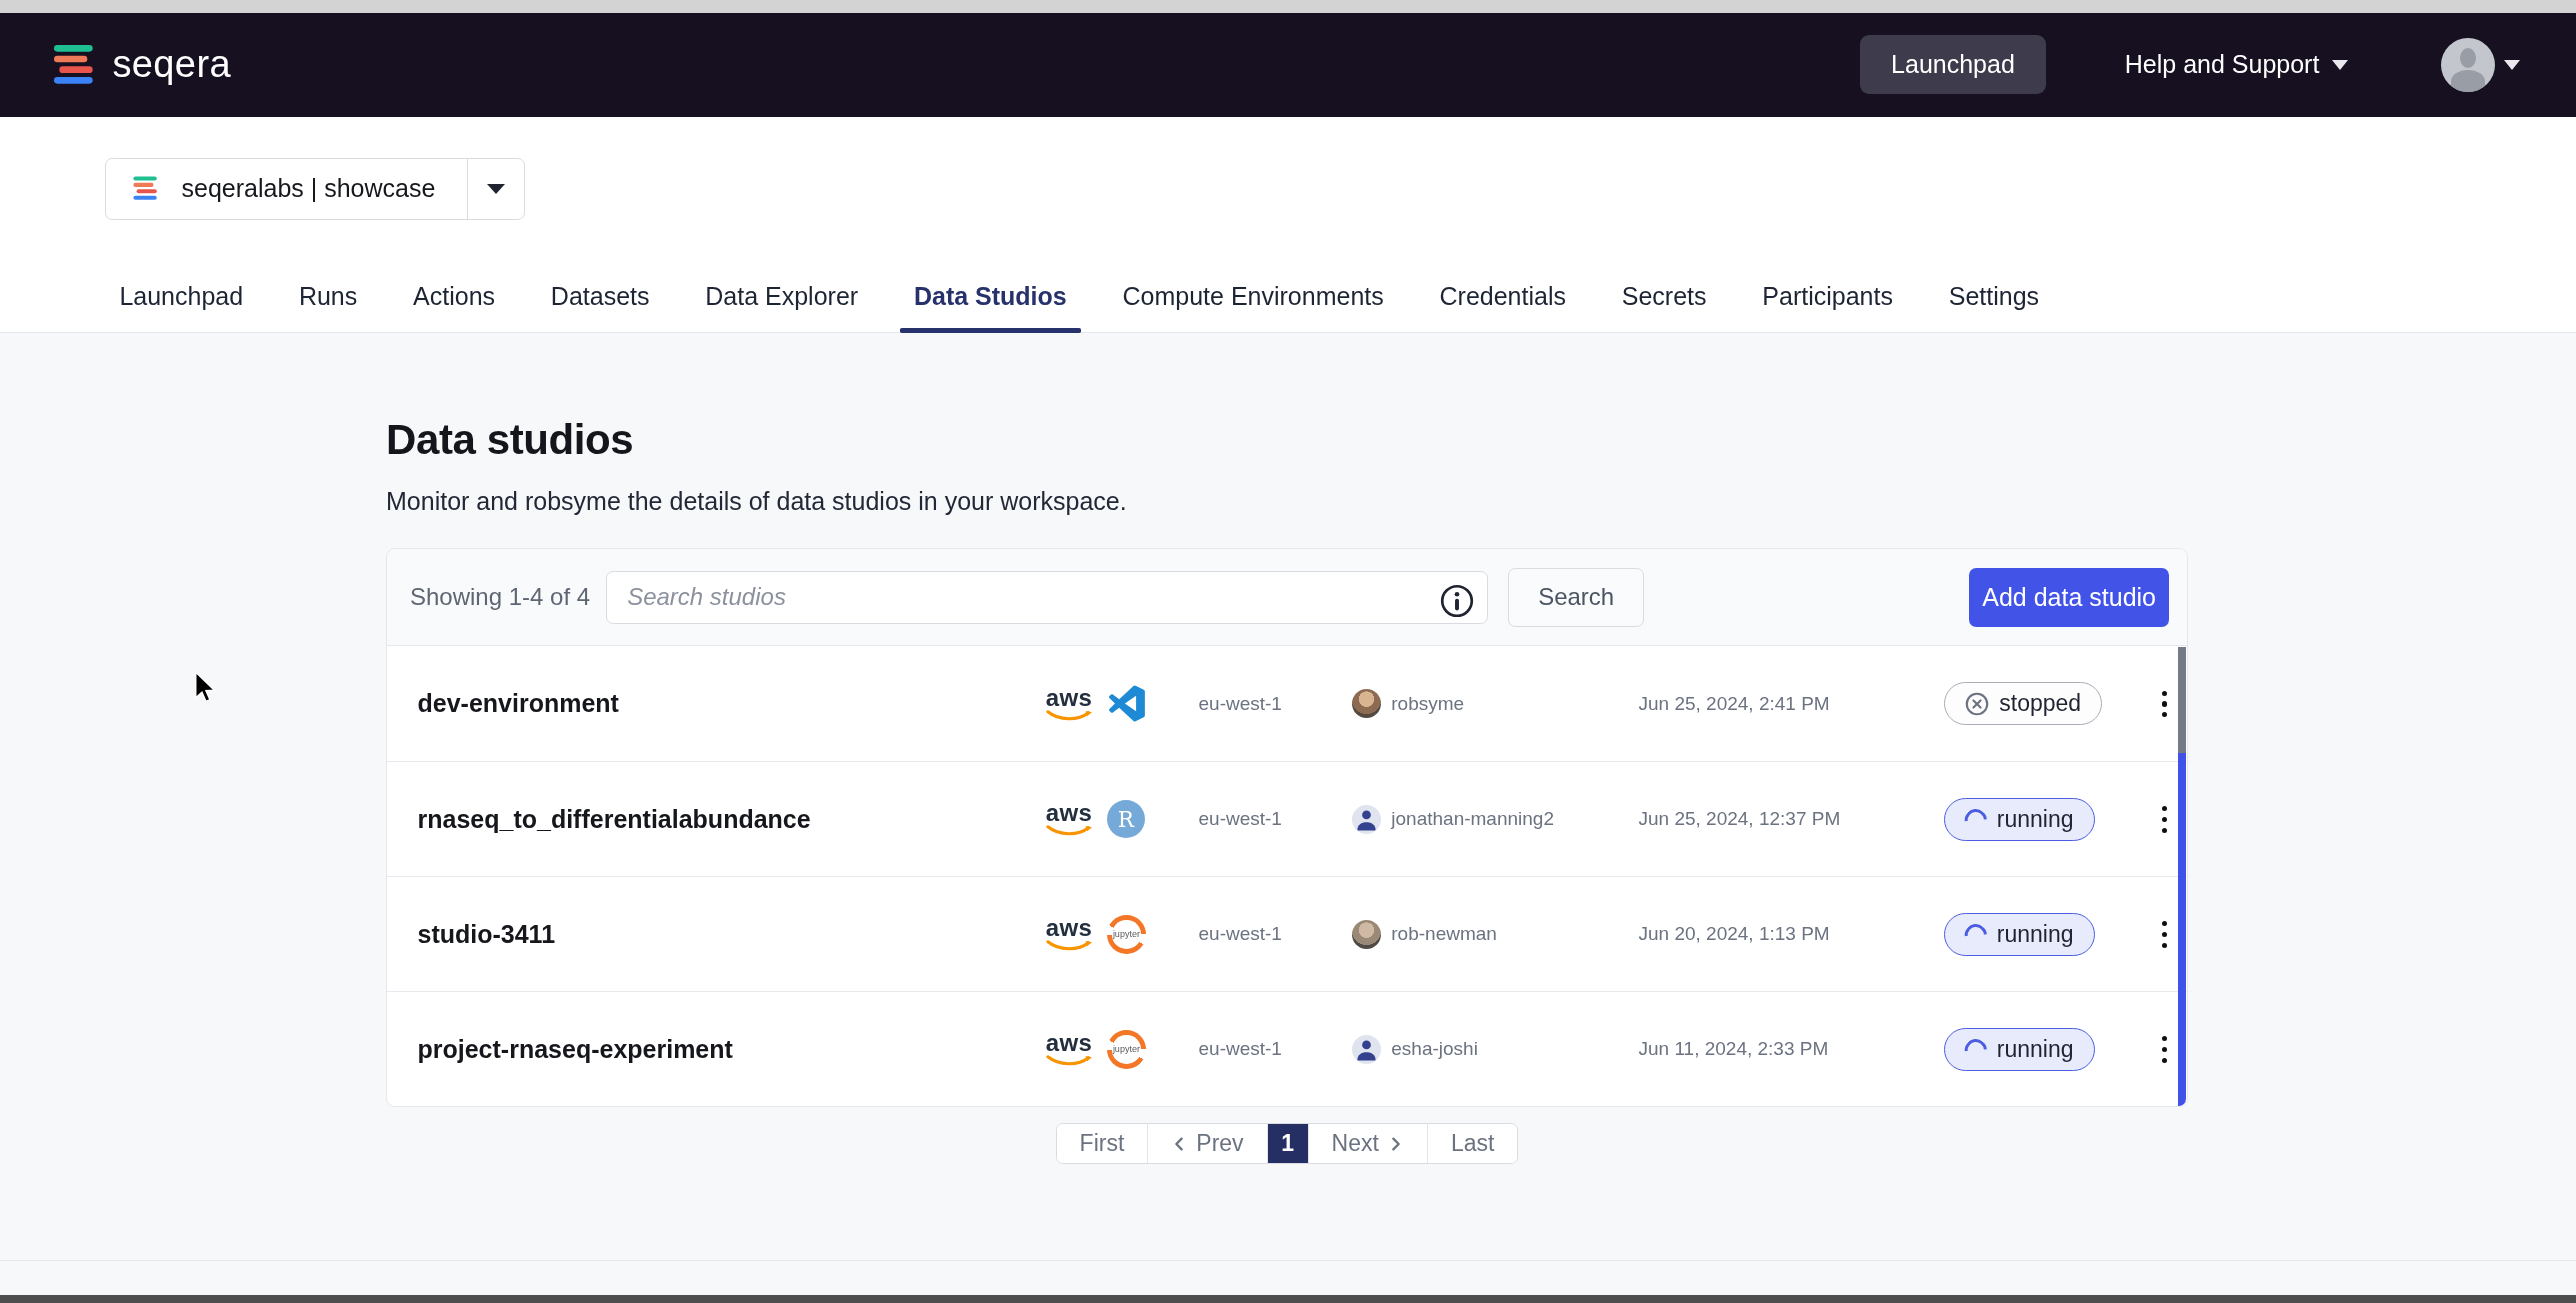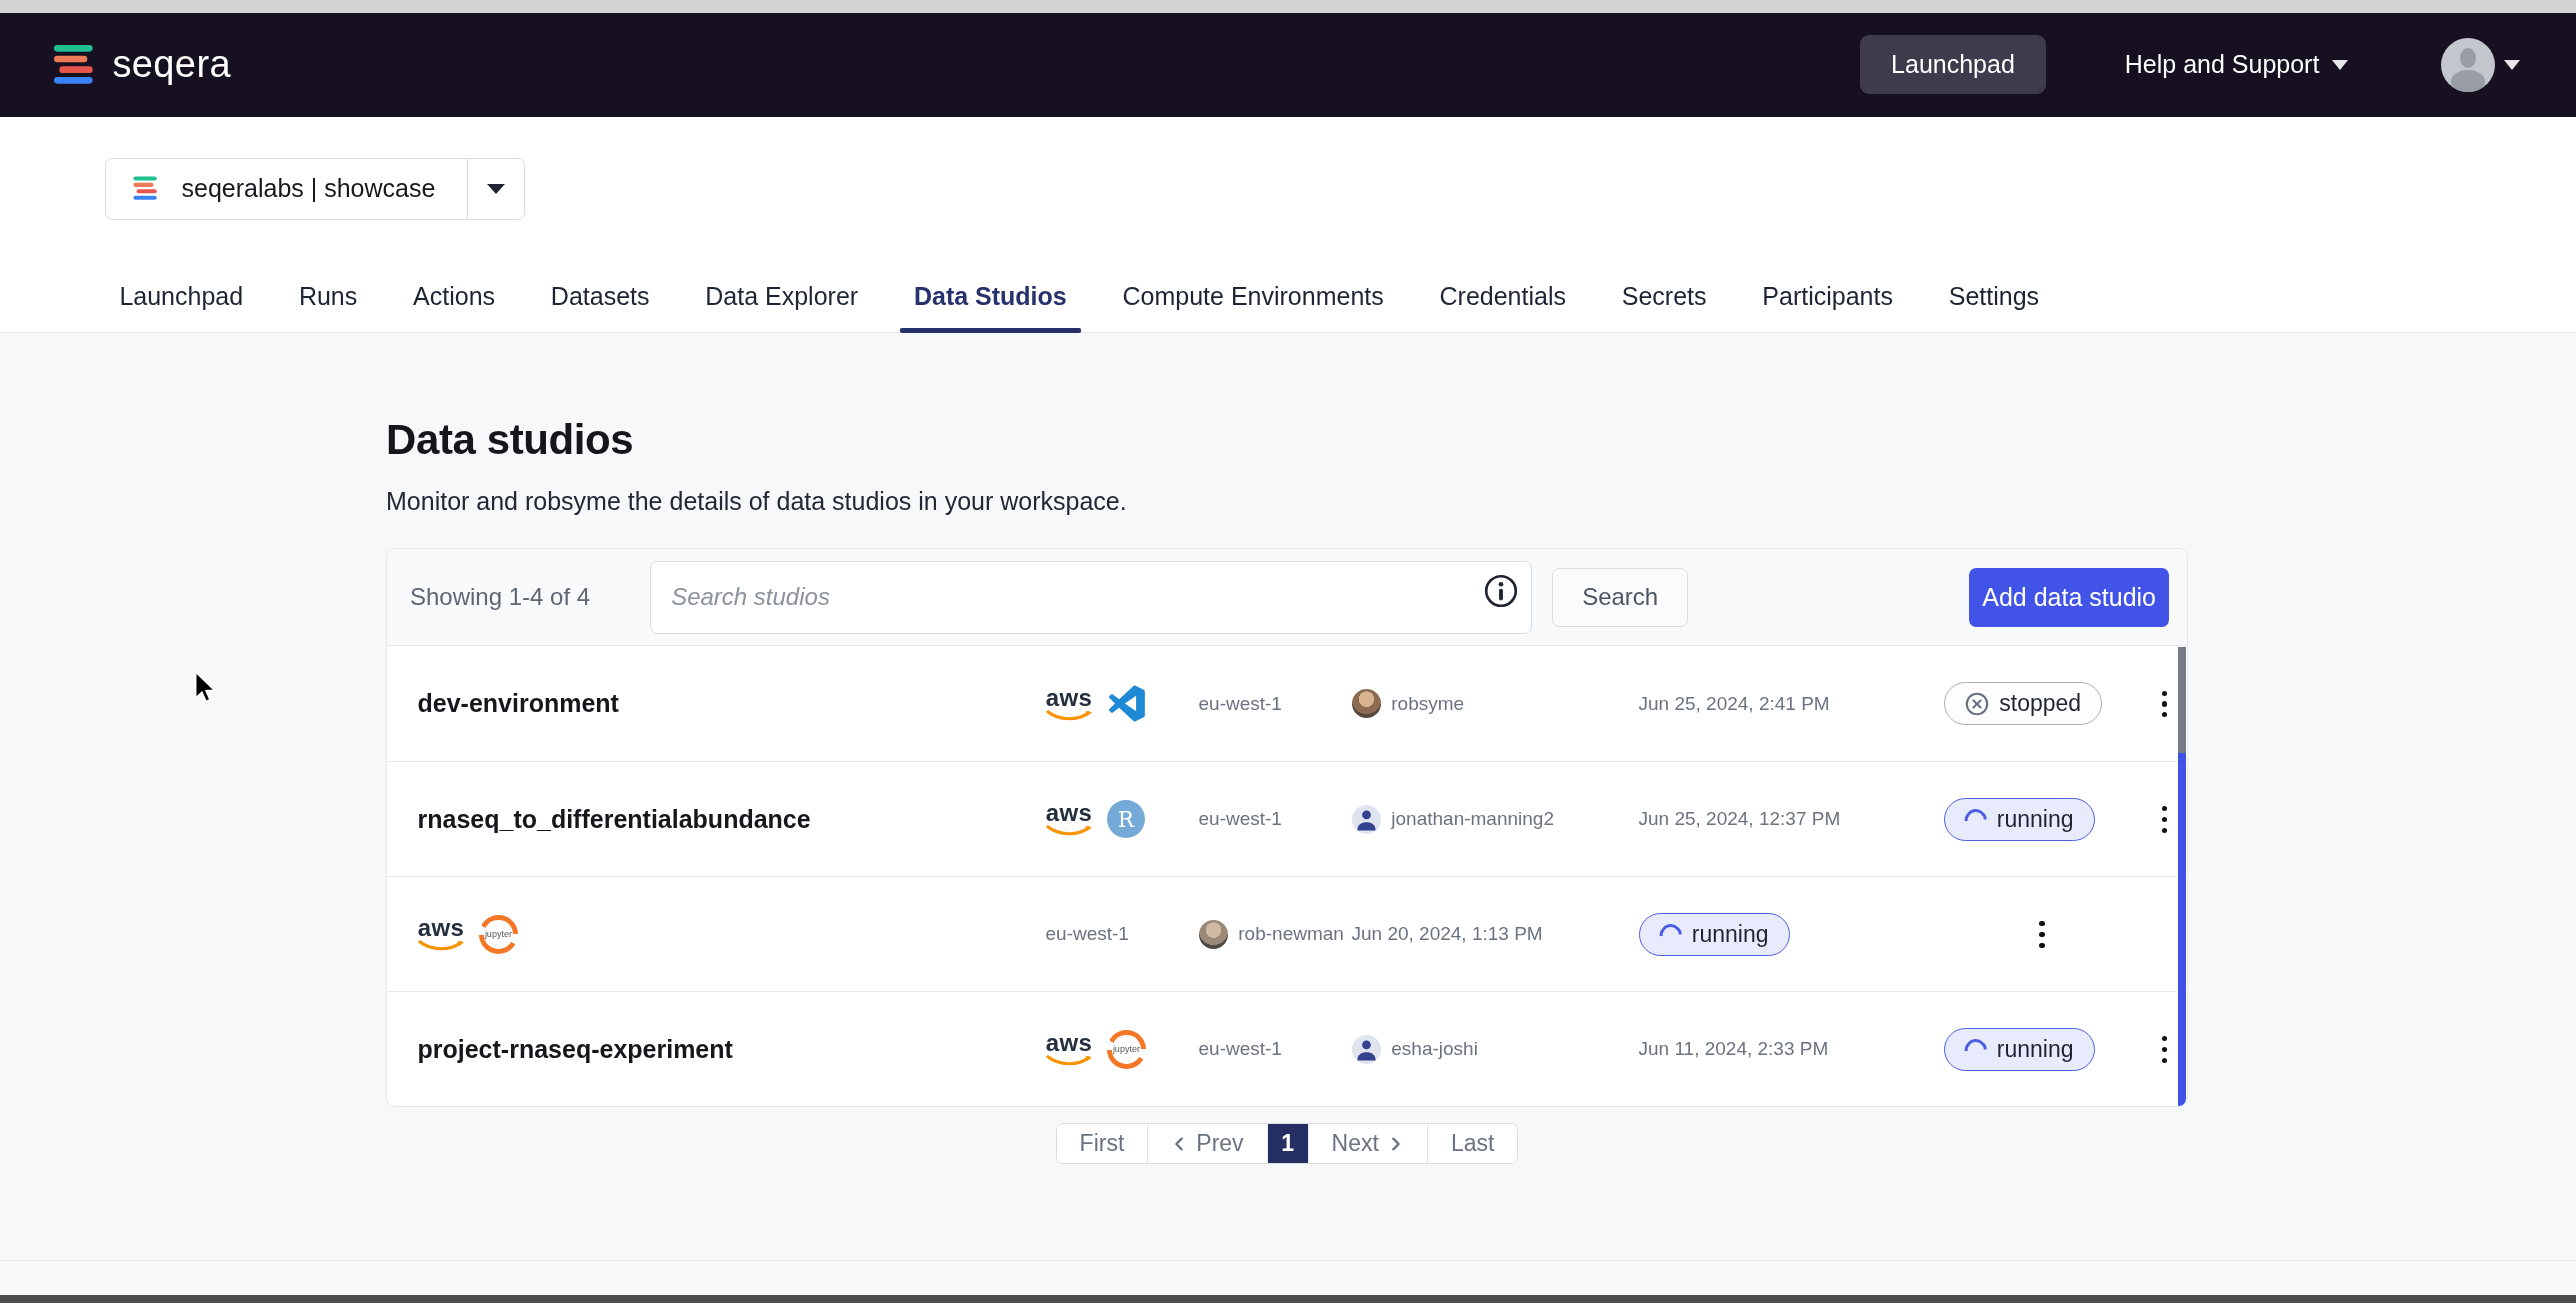--- a/index.html
+++ b/index.html
@@ -72,21 +72,21 @@
     margin-top: 32px; background: #fff;
     border: 0.9px solid #e4e7ec; border-radius: 9px;
     position: relative;
   }
   .toolbar {
     height: 97px; background: #f9fafb;
     border-bottom: 0.9px solid #e4e7ec; border-radius: 9px 9px 0 0;
     display: flex; align-items: center; padding: 0 18px 0 23px;
   }
   .showing { font-size: 24px; color: #5e6673; margin-right: 16px; white-space: nowrap; }
-  .search-box { position: relative; width: 882px; height: 73px; margin-left: 44px; }
+  .search-box { position: relative; width: 882px; height: 53px; }
   .search-box input {
     width: 100%; height: 100%; border: 0.9px solid #d8dbe0; border-radius: 7.2px;
     padding: 0 72px 0 20px; font-size: 24px; font-family: inherit; color:#16181d; background:#fff;
   }
   .search-box input::placeholder { font-style: italic; color: #8b919d; }
   .info-icon { position:absolute; right:14.4px; top:12.6px; width:34px; height:34px; }
   .btn-search {
     margin-left: 20px; height: 59px; padding: 0 29px;
     background: #fafbfc; border: 0.9px solid #d8dbe0; border-radius: 7.2px;
     font-size: 24px; color: #4b5563; font-family: inherit; cursor: pointer;
@@ -320,20 +320,21 @@
               <span>running</span>
             </span></div>
     <div class="kebab">
             <i></i>
             <i></i>
             <i></i>
           </div>
   </div>
 
   <div class="row">
+    <div class="cell-name">studio-3411</div>
     <div class="cell-icons">
             <span class="aws-logo">
   <span class="aws-txt">aws</span>
   <svg width="47" height="12.6" viewBox="0 0 52 14">
     <path d="M2 2 C 14 12, 36 12, 47 3" fill="none" stroke="#f79400" stroke-width="3.4" stroke-linecap="round"></path>
     <path d="M44 1 L51 2.5 L45.5 7 Z" fill="#f79400"></path>
   </svg>
             </span>
             <span class="app-circle app-jupyter">
               <span class="jtext">jupyter</span>

